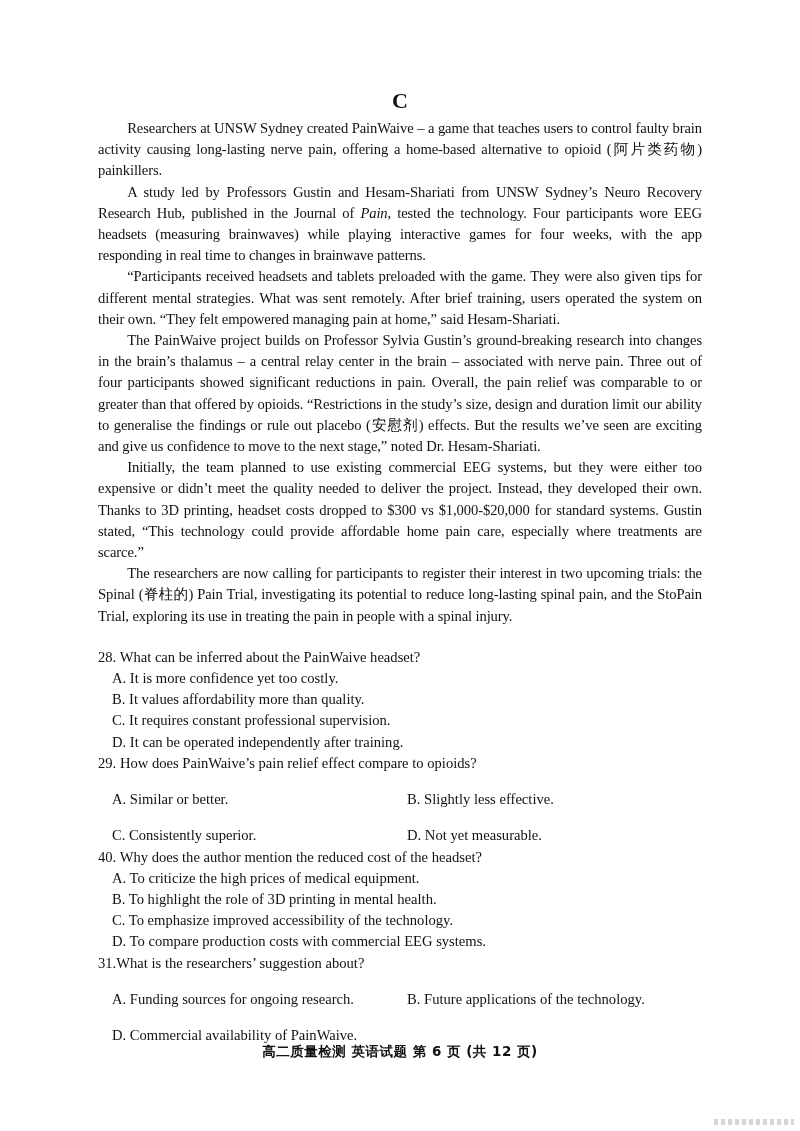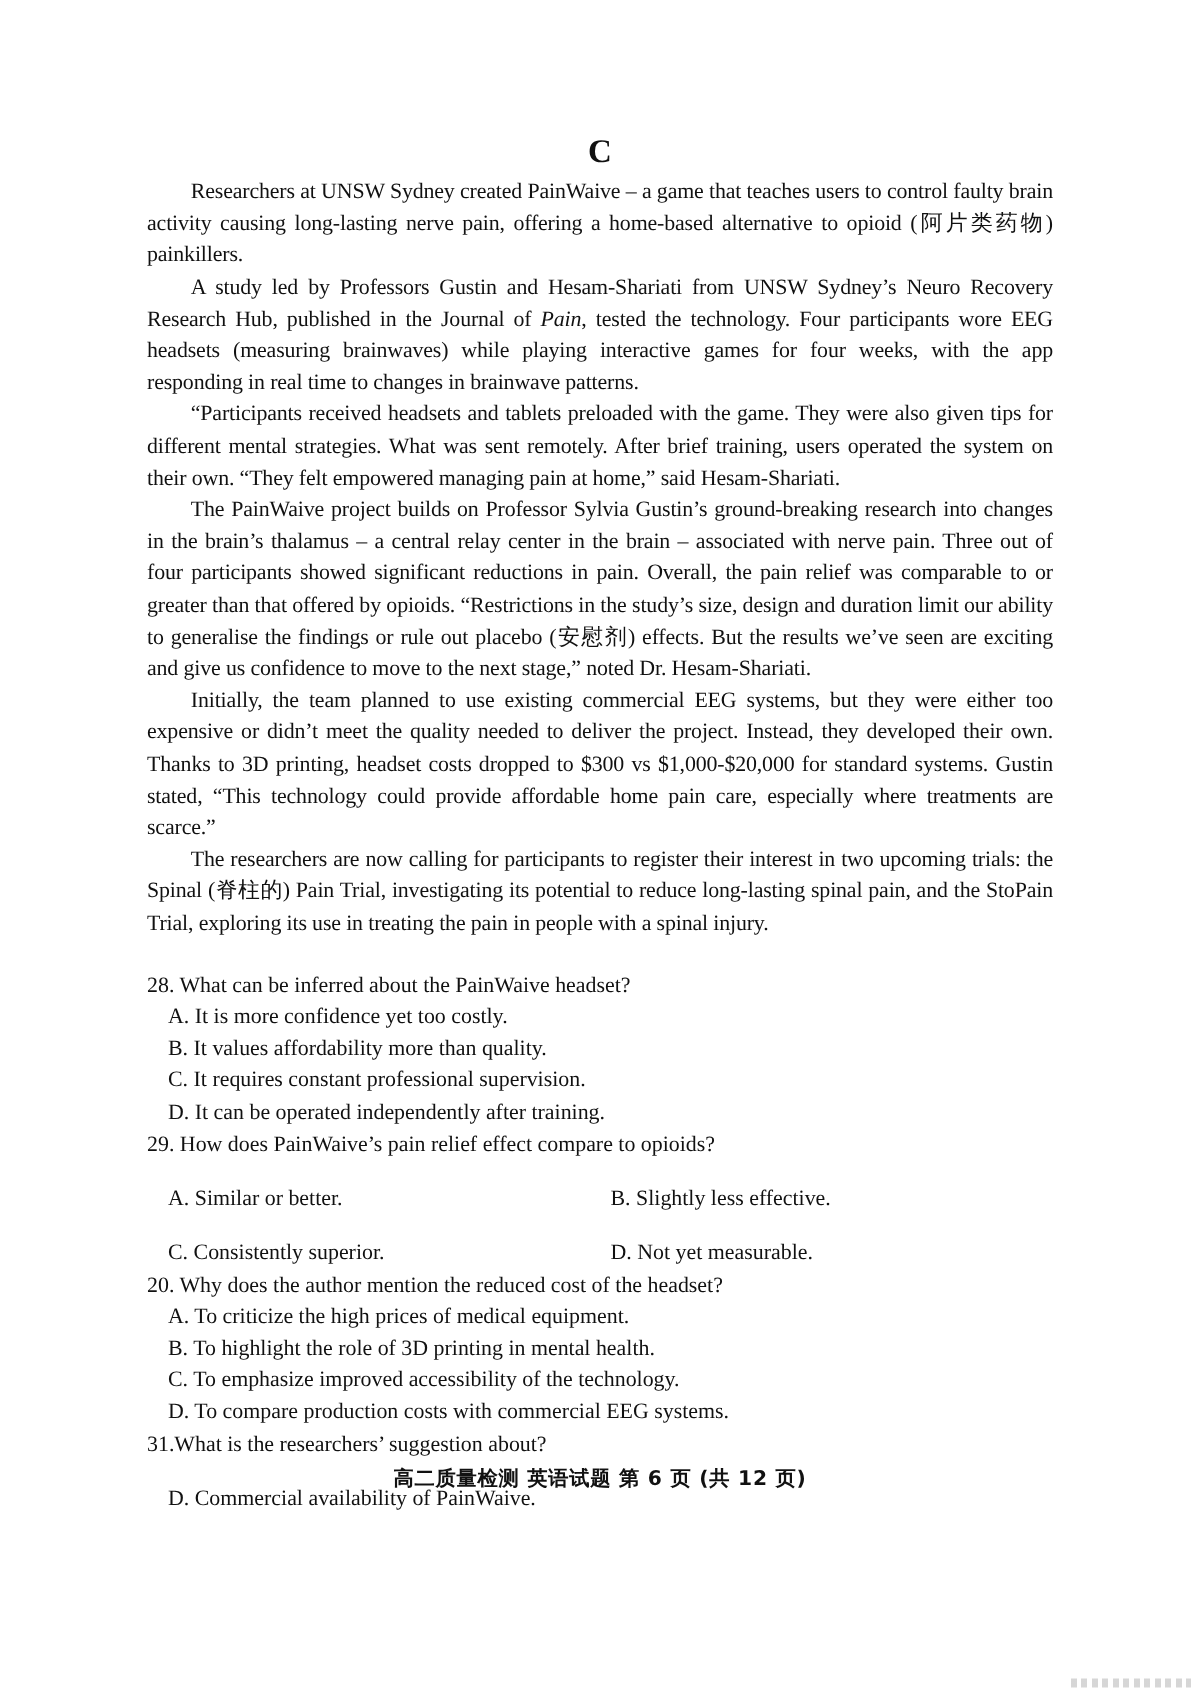--- a/index.html
+++ b/index.html
@@ -17,21 +17,21 @@
     font-size: 14.6px; line-height: 21.2px; text-align: justify;
     text-indent: 2em; margin: 0; letter-spacing: -0.1px;
   }
   .para i { font-style: italic; }
   .questions { margin-top: 20px; font-size: 14.6px; line-height: 21.2px; }
   .q-stem { margin: 0; }
   .opt { margin: 0 0 0 14px; }
   .opt-row { display: flex; margin: 15px 0 0 14px; }
   .opt-row .opt-cell { width: 300px; }
   .footer {
-    position: absolute; top: 977px; left: 0; width: 800px; text-align: center;
+    position: absolute; top: 1043px; left: 0; width: 800px; text-align: center;
     font-family: "DejaVu Sans", sans-serif; font-weight: bold; font-size: 13.5px;
     letter-spacing: 0.5px;
   }
   .watermark {
     position: absolute; right: 6px; bottom: 6px; width: 80px; height: 6px;
     background: repeating-linear-gradient(90deg, #bbb 0 4px, transparent 4px 7px);
     opacity: 0.6;
   }
 </style>
 </head>
@@ -65,29 +65,33 @@
         <span class="opt-cell">A. Similar or better.</span>
         <span class="opt-cell">B. Slightly less effective.</span>
       </div>
       <div class="opt-row">
         <span class="opt-cell">C. Consistently superior.</span>
         <span class="opt-cell">D. Not yet measurable.</span>
       </div>
     </div>
 
     <div>
-      <p class="q-stem">20. Why does the author mention the reduced cost of the headset?</p>
+      <p class="q-stem">40. Why does the author mention the reduced cost of the headset?</p>
       <p class="opt">A. To criticize the high prices of medical equipment.</p>
       <p class="opt">B. To highlight the role of 3D printing in mental health.</p>
       <p class="opt">C. To emphasize improved accessibility of the technology.</p>
       <p class="opt">D. To compare production costs with commercial EEG systems.</p>
     </div>
 
     <div>
       <p class="q-stem">31.What is the researchers’ suggestion about?</p>
+      <div class="opt-row">
+        <span class="opt-cell">A. Funding sources for ongoing research.</span>
+        <span class="opt-cell">B. Future applications of the technology.</span>
+      </div>
       <div class="opt-row">
         <span class="opt-cell">D. Commercial availability of PainWaive.</span>
       </div>
     </div>
   </div>
 </div>
 
 <div class="footer">高二质量检测  英语试题  第 6 页  (共 12 页)</div>
 <div class="watermark"></div>
 

